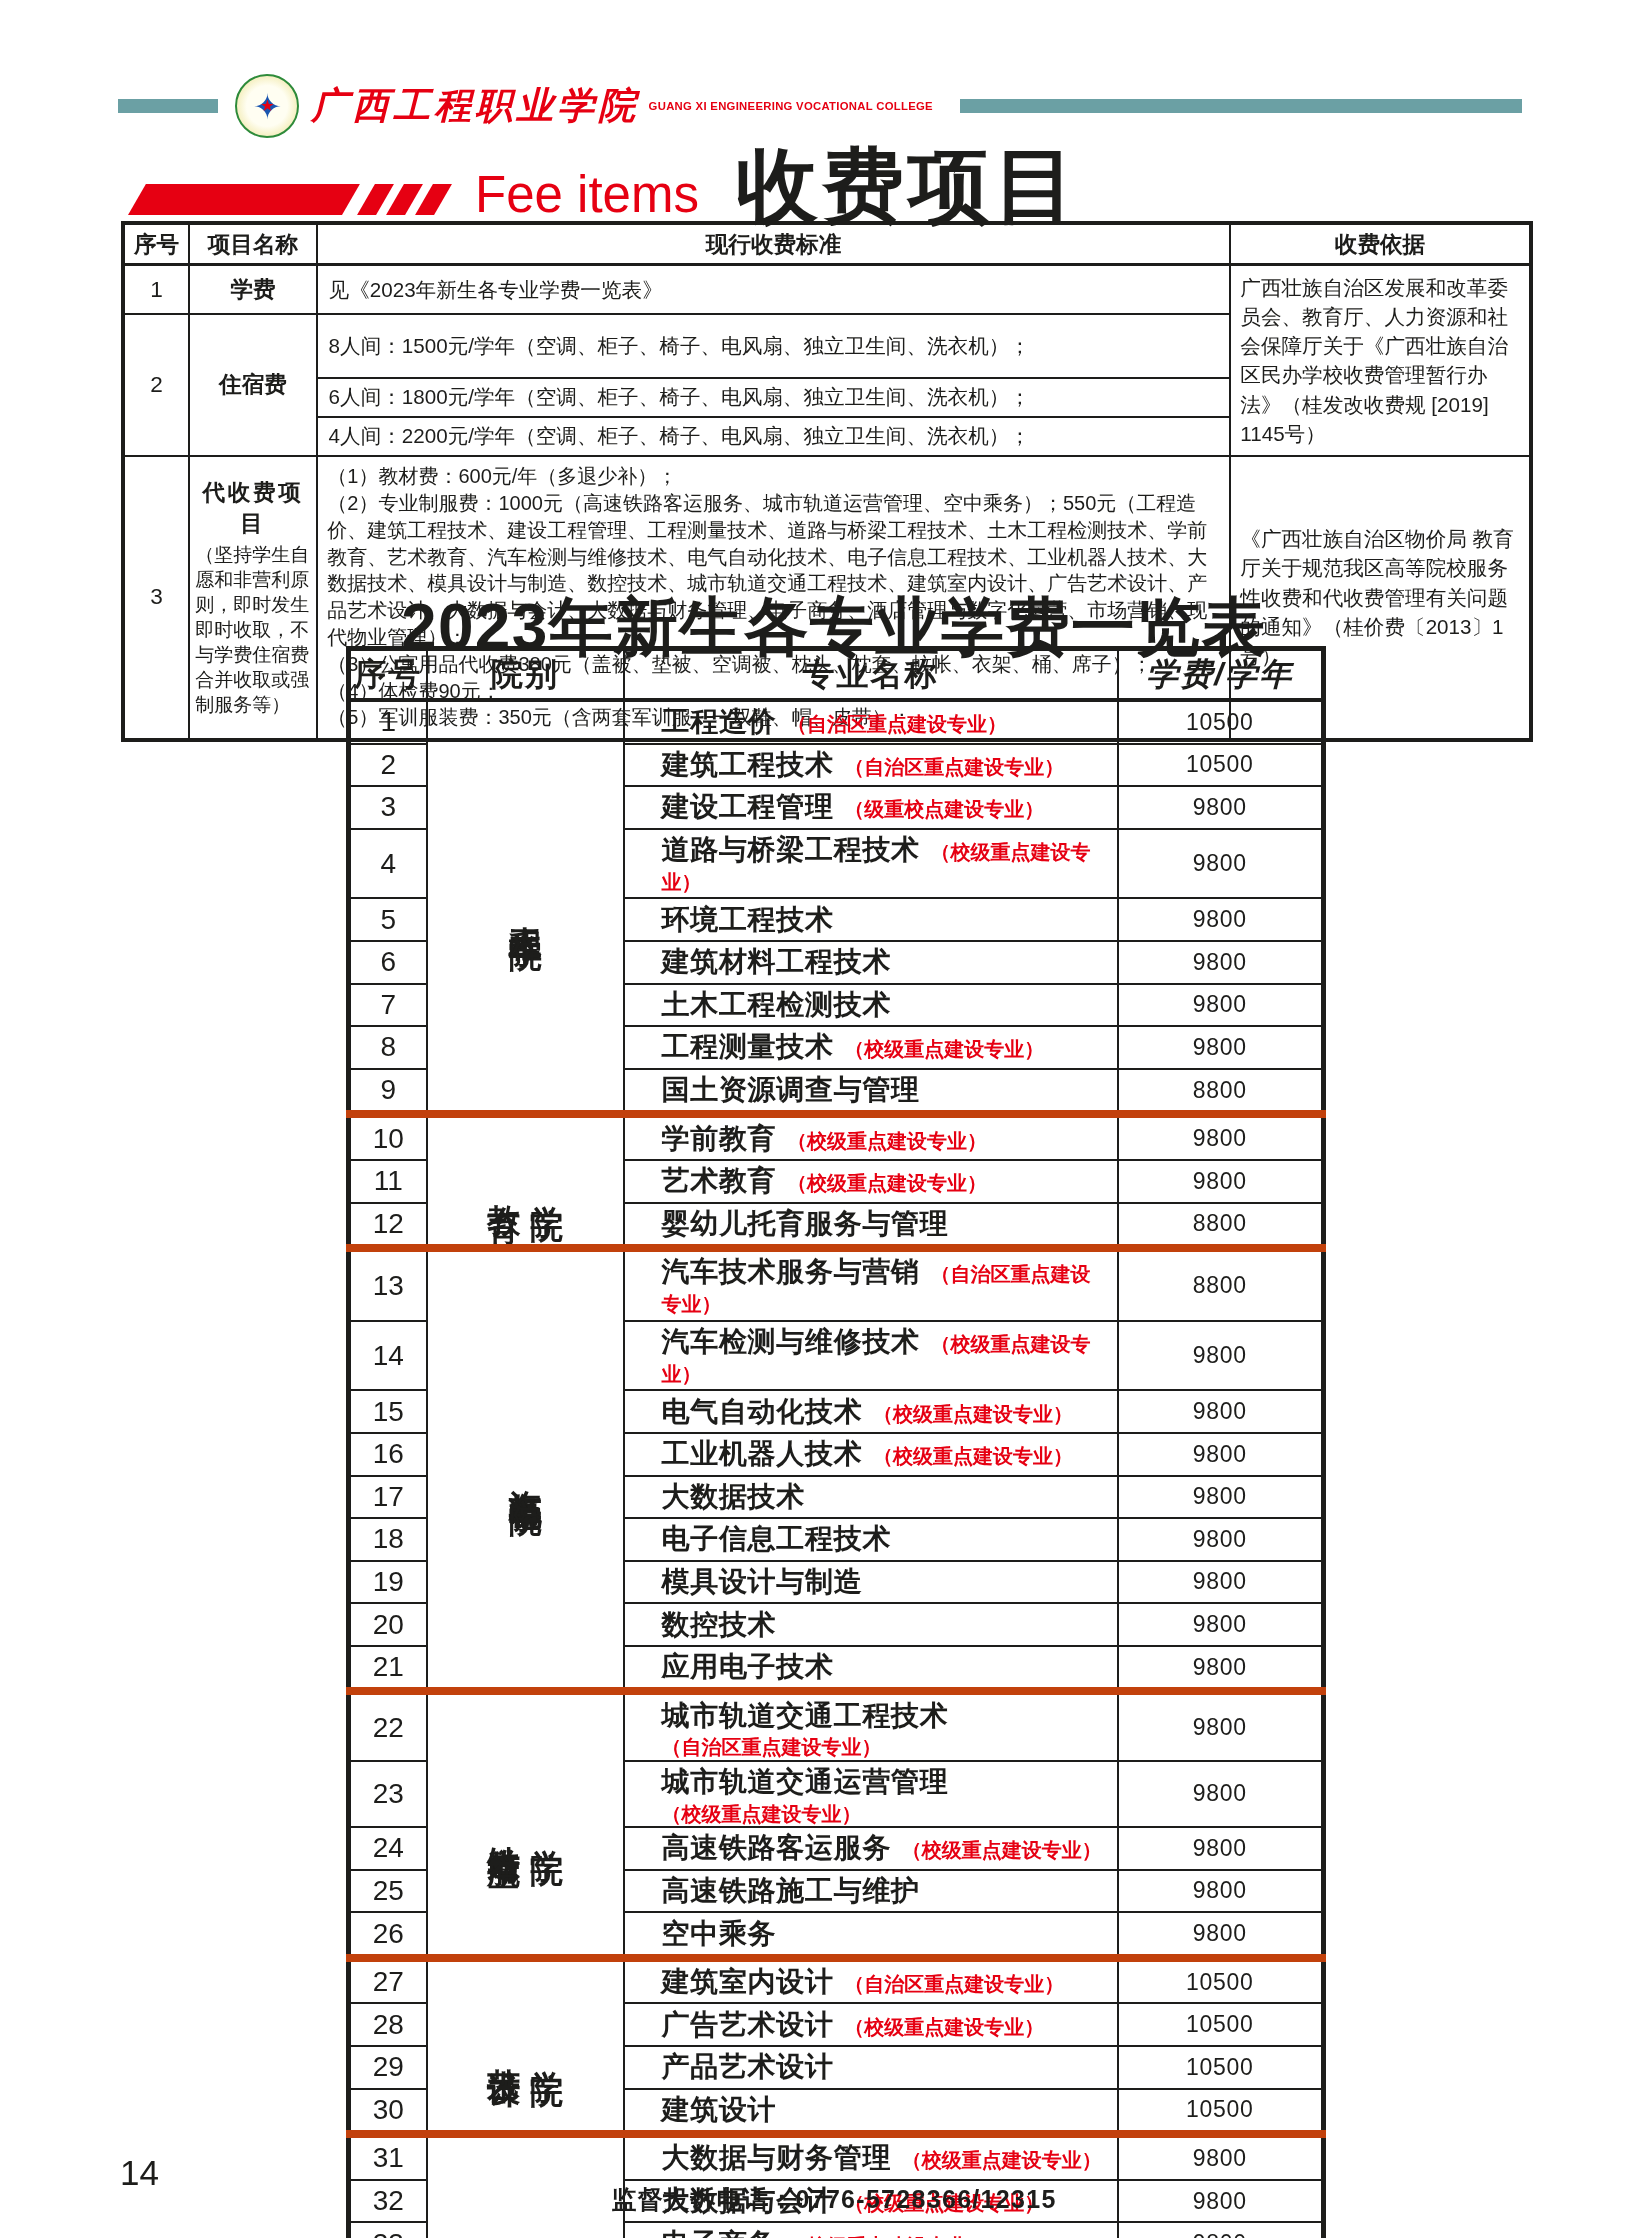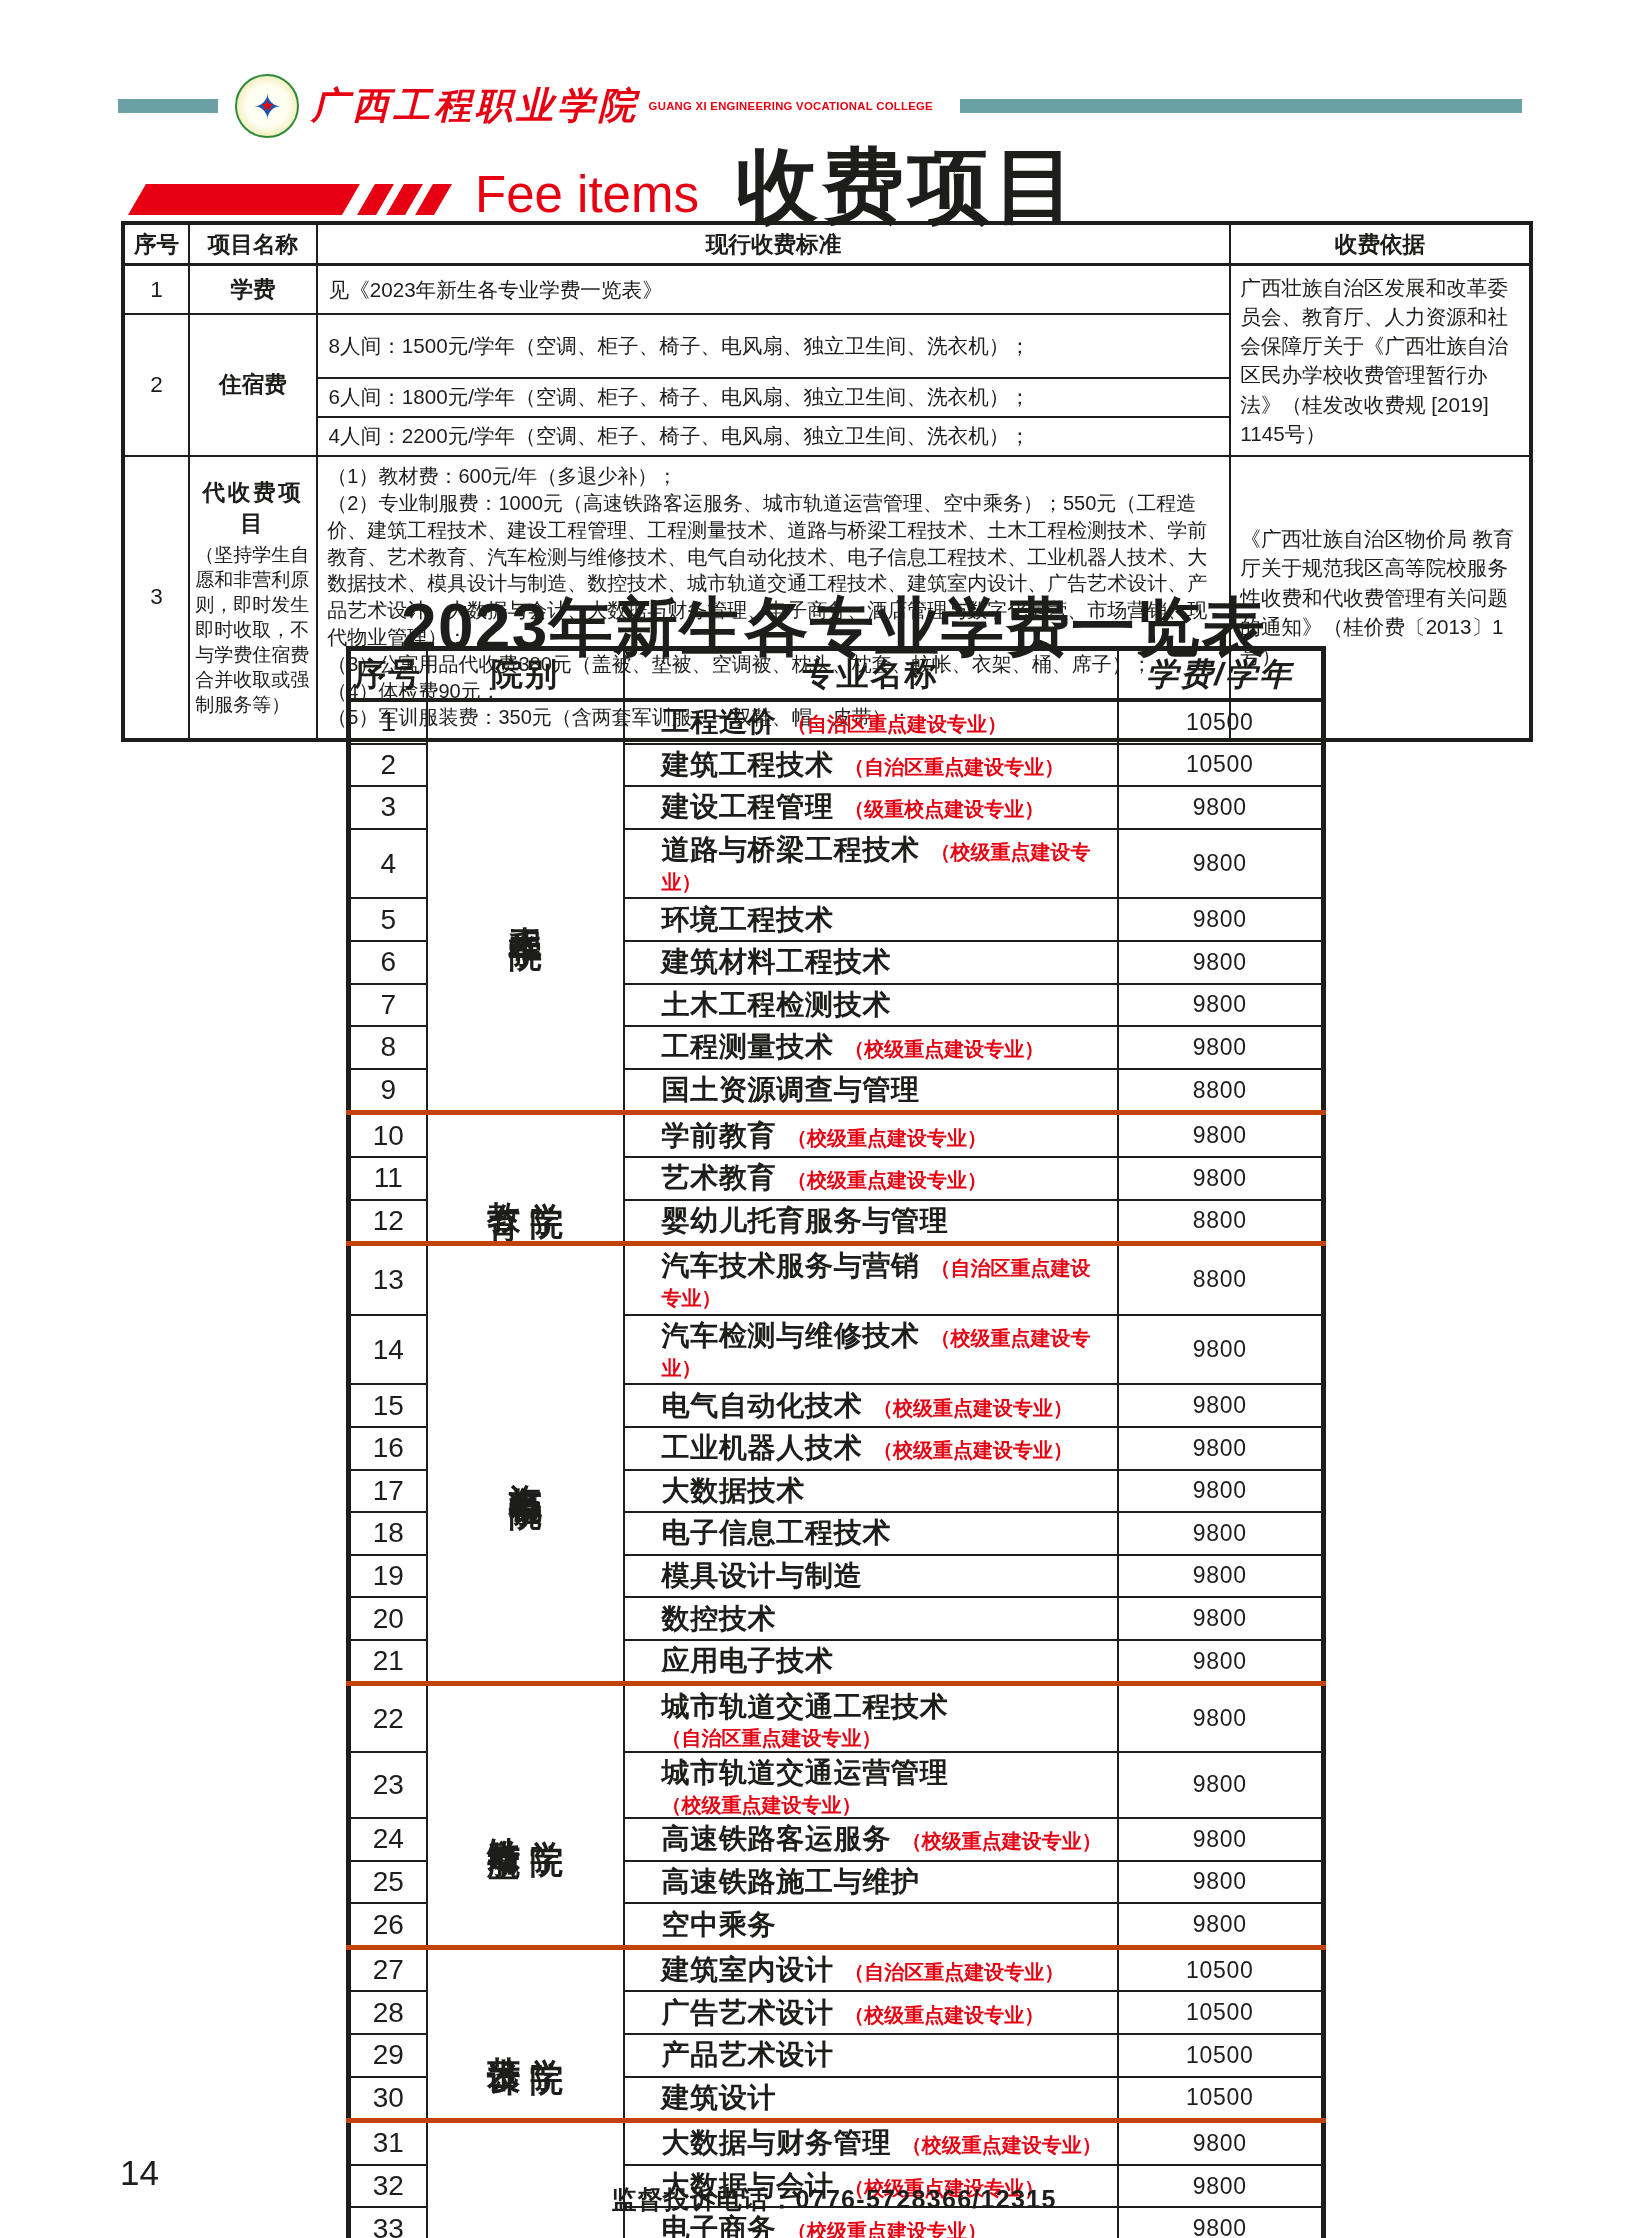--- a/index.html
+++ b/index.html
@@ -62,21 +62,21 @@
   .mj{font-size:28px;font-weight:bold;letter-spacing:0.7px;}
   .nt{font-size:20px;font-weight:bold;color:#e60012;margin-left:10.6px;}
   .nt:empty{display:none;}
   .stack .nt{display:block;margin-left:0;margin-top:2.7px;line-height:1.05;}
   .tall td{height:61px;}
   .mt-fee{font-size:23px;text-align:center;letter-spacing:0.7px;}
   .mt-college{vertical-align:middle;}
   .vwrap{display:flex;flex-direction:row;justify-content:center;align-items:center;gap:6.6px;}
   .vt{writing-mode:vertical-lr;text-orientation:upright;font-size:33px;font-weight:bold;line-height:1.1;letter-spacing:2px;}
   .vt:empty{display:none;}
-  tr.grp td{border-top:5px solid #c2410c;}
+  tr.grp td{border-top:8px solid #c2410c;}
   
   .complaint{position:absolute;left:346px;width:976px;top:2183px;text-align:center;font-size:25px;font-weight:bold;letter-spacing:1.3px;}
   .pagenum{position:absolute;left:120px;top:2153px;font-size:35px;}
 </style>
 </head>
 <body>
 
 <div class="page">
 
   <div class="topbar">

